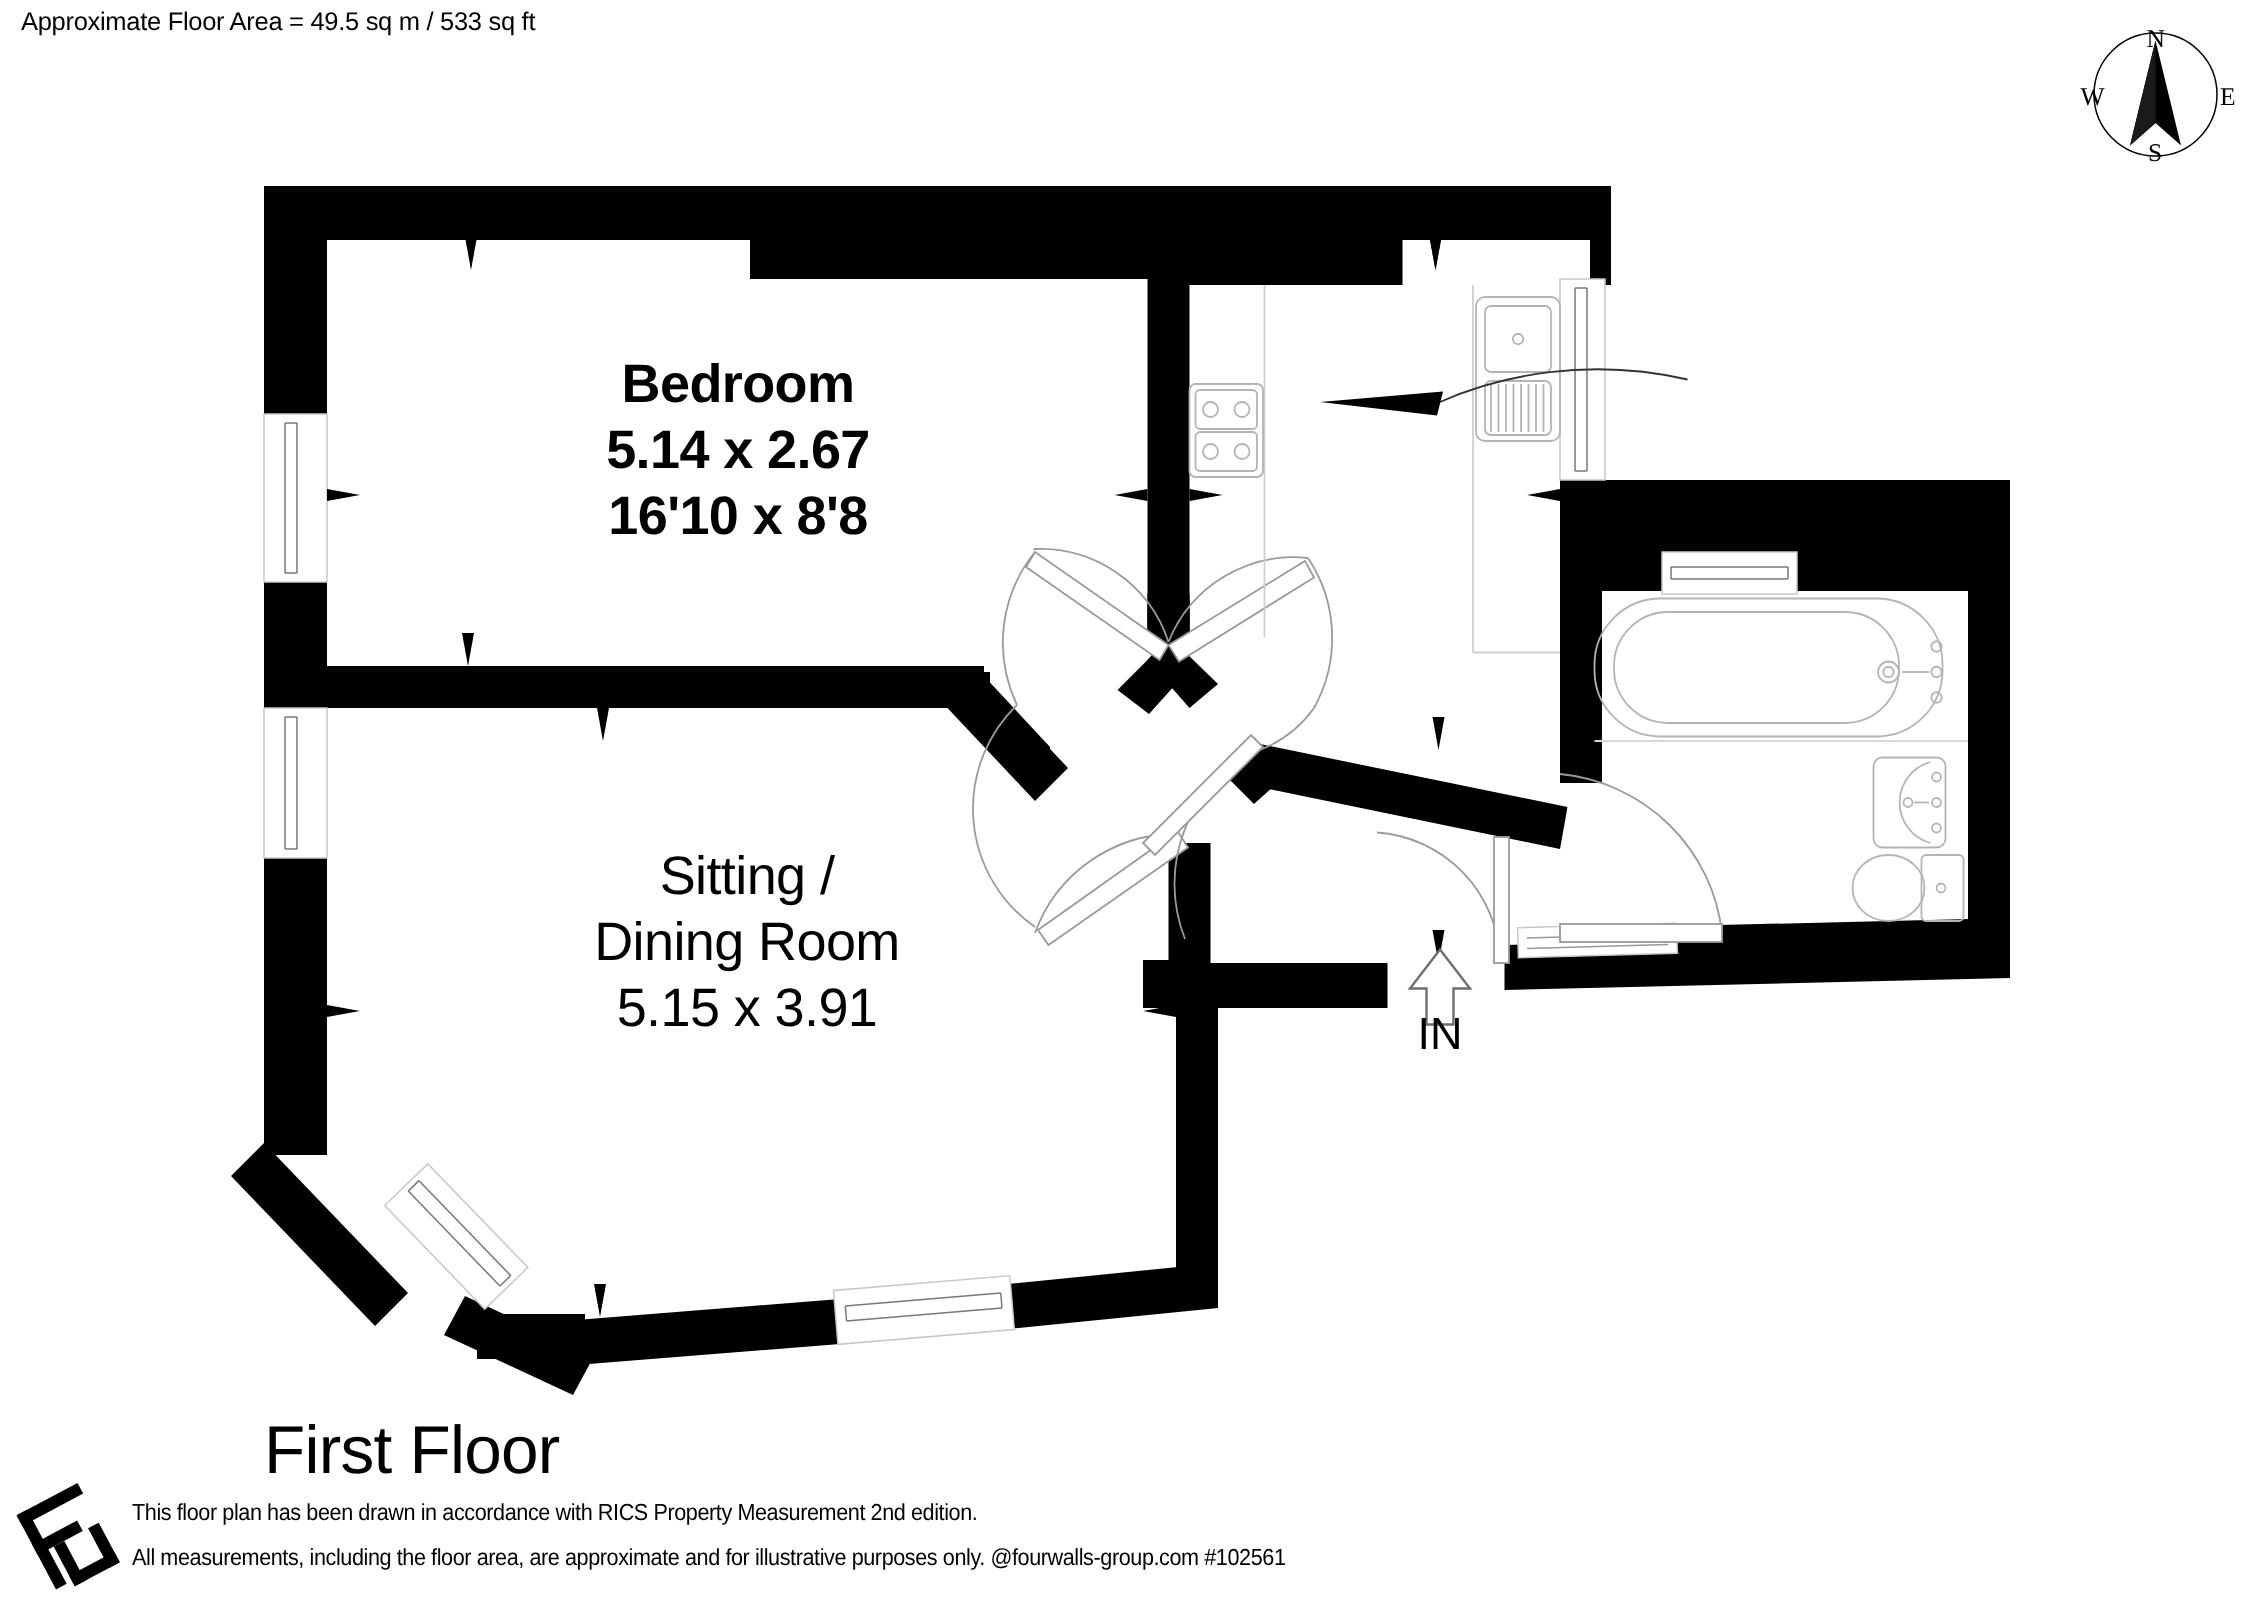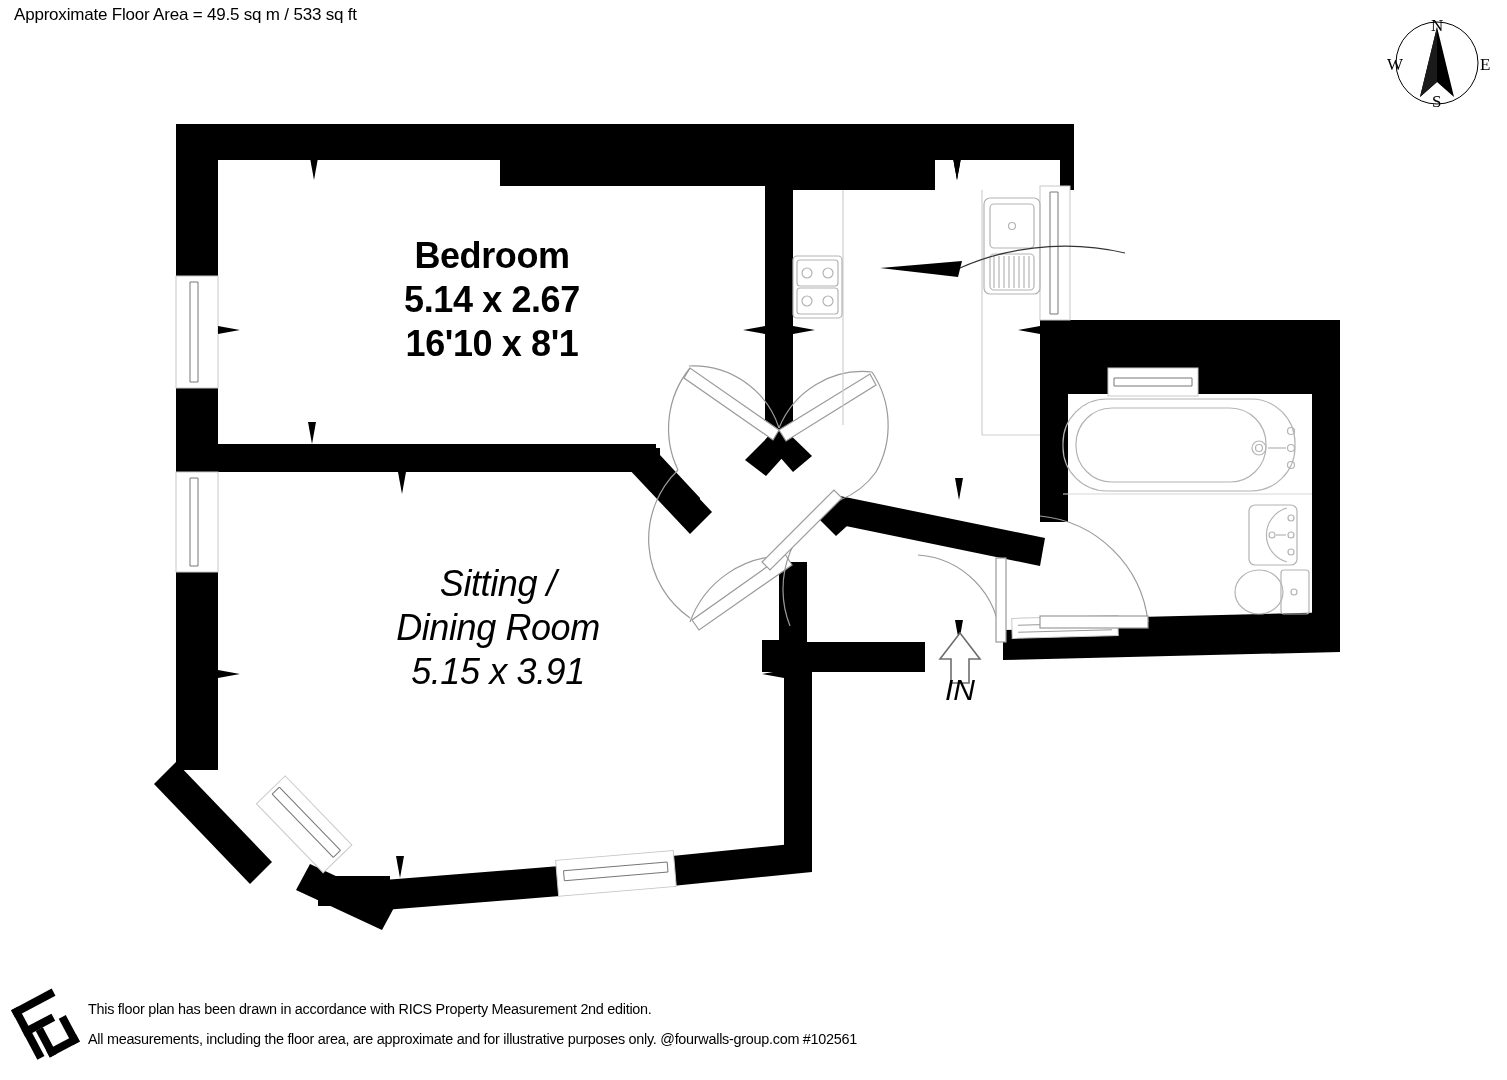--- a/index.html
+++ b/index.html
@@ -58,21 +58,21 @@
   }
   .room-label {
     position: absolute;
     text-align: center;
     font-size: 36px;
     line-height: 44px;
     white-space: nowrap;
     letter-spacing: -0.4px;
   }
   #bedroom-label { left: 352px; top: 234px; width: 280px; font-weight: bold; }
-  #sitting-label { left: 338px; top: 562px; width: 320px; font-style: italic; }
+  #sitting-label { left: 338px; top: 562px; width: 320px; }
   #kitchen-label-box {
     position: absolute;
     left: 1125px;
     top: 183px;
     width: 208px;
     height: 139px;
     border: 1px solid #9a9a9a;
     background: #ffffff;
     text-align: center;
     font-size: 36px;
@@ -83,21 +83,20 @@
     padding-top: 6px;
   }
   #in-label {
     position: absolute;
     left: 920px;
     top: 673px;
     width: 80px;
     text-align: center;
     font-size: 30px;
     letter-spacing: 0px;
-    font-style: italic;
   }
   .compass-letter {
     position: absolute;
     font-size: 17px;
     font-family: "Liberation Serif", serif;
   }
 </style>
 </head>
 <body>
 
@@ -369,28 +368,29 @@
   </svg>
 
   <div class="compass-letter" style="left:1431px; top:16px;">N</div>
   <div class="compass-letter" style="left:1480px; top:55px;">E</div>
   <div class="compass-letter" style="left:1432px; top:92px;">S</div>
   <div class="compass-letter" style="left:1387px; top:55px;">W</div>
 
   <div class="room-label" id="bedroom-label">
     <div>Bedroom</div>
     <div>5.14 x 2.67</div>
-    <div>16'10 x 8'1</div>
+    <div>16'10 x 8'8</div>
   </div>
 
   <div class="room-label" id="sitting-label">
     <div>Sitting /</div>
     <div>Dining Room</div>
     <div>5.15 x 3.91</div>
   </div>
 
 
   <div id="in-label">IN</div>
 
+  <div class="floor-title">First Floor</div>
   <div class="disclaimer line1">This floor plan has been drawn in accordance with RICS Property Measurement 2nd edition.</div>
   <div class="disclaimer line2">All measurements, including the floor area, are approximate and for illustrative purposes only. @fourwalls-group.com #102561</div>
 
 </div>
 
 </body></html>

